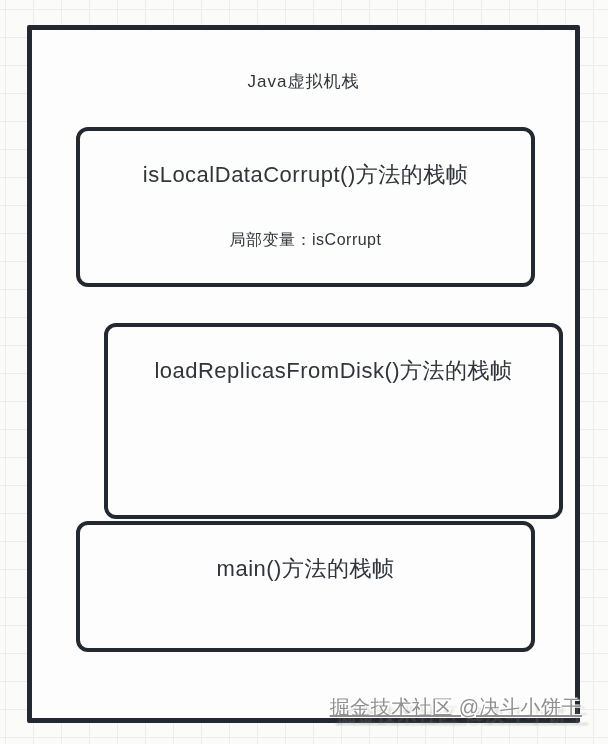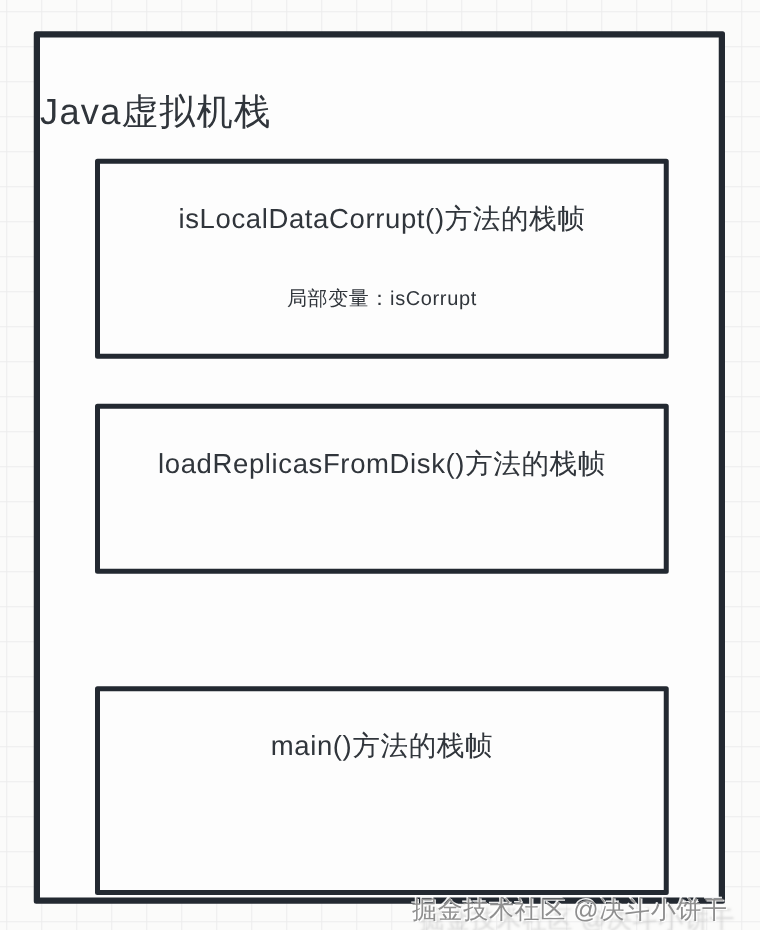--- a/index.html
+++ b/index.html
@@ -32,36 +32,37 @@
     box-sizing: border-box;
     border: 5px solid #232931;
     border-radius: 2px;
     background: #fdfdfd;
   }
   .stack-title {
     position: absolute;
     left: 0;
     top: 40px;
     width: 100%;
-    font-size: 29px;
+    text-align: center;
+    font-size: 17px;
     letter-spacing: 1px;
     color: #30353b;
   }
   .frame {
     position: absolute;
     left: 44px;
     width: 459px;
     box-sizing: border-box;
     border: 4px solid #232931;
-    border-radius: 2px;
+    border-radius: 12px;
     background: #fdfdfd;
   }
   .frame-1 { top: 97px;  height: 160px; }
-  .frame-2 { top: 293px; height: 136px; }
-  .frame-3 { top: 491px; height: 167px; margin-top: 28px; }
+  .frame-2 { top: 293px; height: 196px; margin-left: 28px; }
+  .frame-3 { top: 491px; height: 131px; }
   .frame-title, .frame-var {
     position: absolute;
     left: 0;
     width: 100%;
     text-align: center;
     color: #30353b;
     line-height: 26px;
   }
   .frame-title {
     top: 31px;
@@ -69,29 +70,30 @@
     letter-spacing: 0.5px;
   }
   .frame-var {
     top: 96px;
     font-size: 16px;
     letter-spacing: 0.5px;
   }
   .watermark {
     position: absolute;
     right: 26px;
-    top: 714px;
+    top: 694px;
     font-size: 20px;
     letter-spacing: 0.5px;
     color: #8f8f8f;
     white-space: nowrap;
     text-shadow:
       1px 1px 0 rgba(255,255,255,0.9),
       -1px -1px 0 rgba(255,255,255,0.9),
       6px 8px 2px rgba(145,145,145,0.35);
+    text-decoration: underline;
   }
 </style>
 </head>
 <body>
 
 <div class="canvas">
 
   <div class="outer-box">
 
     <div class="stack-title">Java虚拟机栈</div>

